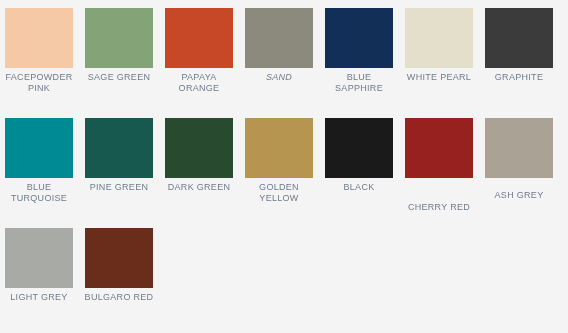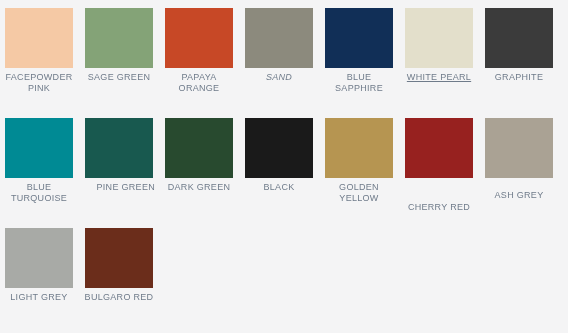--- a/index.html
+++ b/index.html
@@ -72,45 +72,45 @@
     <div class="swatch-cell">
       <div class="swatch-chip" style="background: rgb(140, 138, 125);"></div>
       <div class="swatch-label" style="color: rgb(111, 123, 138); font-style: italic;">SAND</div>
     </div>
     <div class="swatch-cell">
       <div class="swatch-chip" style="background: rgb(17, 47, 87);"></div>
       <div class="swatch-label" style="color: rgb(111, 123, 138);">BLUE SAPPHIRE</div>
     </div>
     <div class="swatch-cell">
       <div class="swatch-chip" style="background: rgb(227, 223, 203);"></div>
-      <div class="swatch-label" style="color: rgb(111, 123, 138); text-decoration: underline;">WHITE PEARL</div>
+      <div class="swatch-label" style="color: rgb(111, 123, 138);">WHITE PEARL</div>
     </div>
     <div class="swatch-cell">
       <div class="swatch-chip" style="background: rgb(59, 59, 59);"></div>
       <div class="swatch-label" style="color: rgb(111, 123, 138);">GRAPHITE</div>
     </div>
     <div class="swatch-cell">
       <div class="swatch-chip" style="background: rgb(0, 138, 148);"></div>
       <div class="swatch-label" style="color: rgb(111, 123, 138);">BLUE TURQUOISE</div>
     </div>
     <div class="swatch-cell">
       <div class="swatch-chip" style="background: rgb(24, 89, 79);"></div>
-      <div class="swatch-label" style="color: rgb(111, 123, 138); text-align: right;">PINE GREEN</div>
+      <div class="swatch-label" style="color: rgb(111, 123, 138);">PINE GREEN</div>
     </div>
     <div class="swatch-cell">
       <div class="swatch-chip" style="background: rgb(40, 74, 47);"></div>
       <div class="swatch-label" style="color: rgb(111, 123, 138);">DARK GREEN</div>
     </div>
     <div class="swatch-cell">
+      <div class="swatch-chip" style="background: rgb(182, 149, 81);"></div>
+      <div class="swatch-label" style="color: rgb(111, 123, 138);">GOLDEN YELLOW</div>
+    </div>
+    <div class="swatch-cell">
       <div class="swatch-chip" style="background: rgb(26, 26, 26);"></div>
       <div class="swatch-label" style="color: rgb(111, 123, 138);">BLACK</div>
-    </div>
-    <div class="swatch-cell">
-      <div class="swatch-chip" style="background: rgb(182, 149, 81);"></div>
-      <div class="swatch-label" style="color: rgb(111, 123, 138);">GOLDEN YELLOW</div>
     </div>
     <div class="swatch-cell">
       <div class="swatch-chip" style="background: rgb(151, 33, 31);"></div>
       <div class="swatch-label" style="color: rgb(111, 123, 138); margin-top: 24px;">CHERRY RED</div>
     </div>
     <div class="swatch-cell">
       <div class="swatch-chip" style="background: rgb(170, 162, 148);"></div>
       <div class="swatch-label" style="color: rgb(111, 123, 138); margin-top: 12px;">ASH GREY</div>
     </div>
     <div class="swatch-cell">

